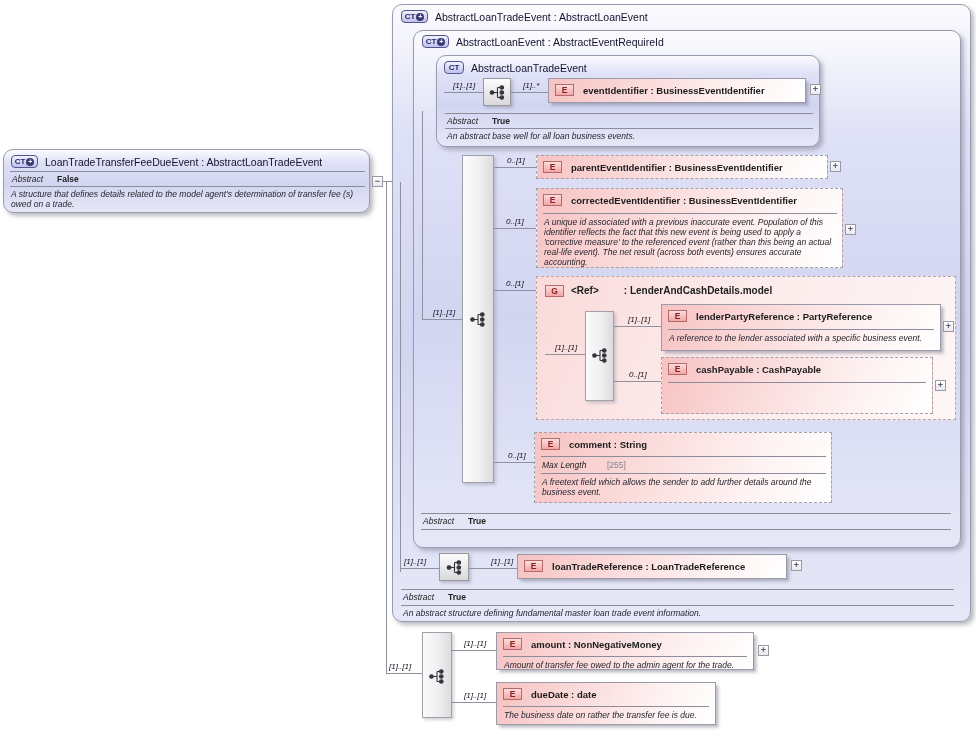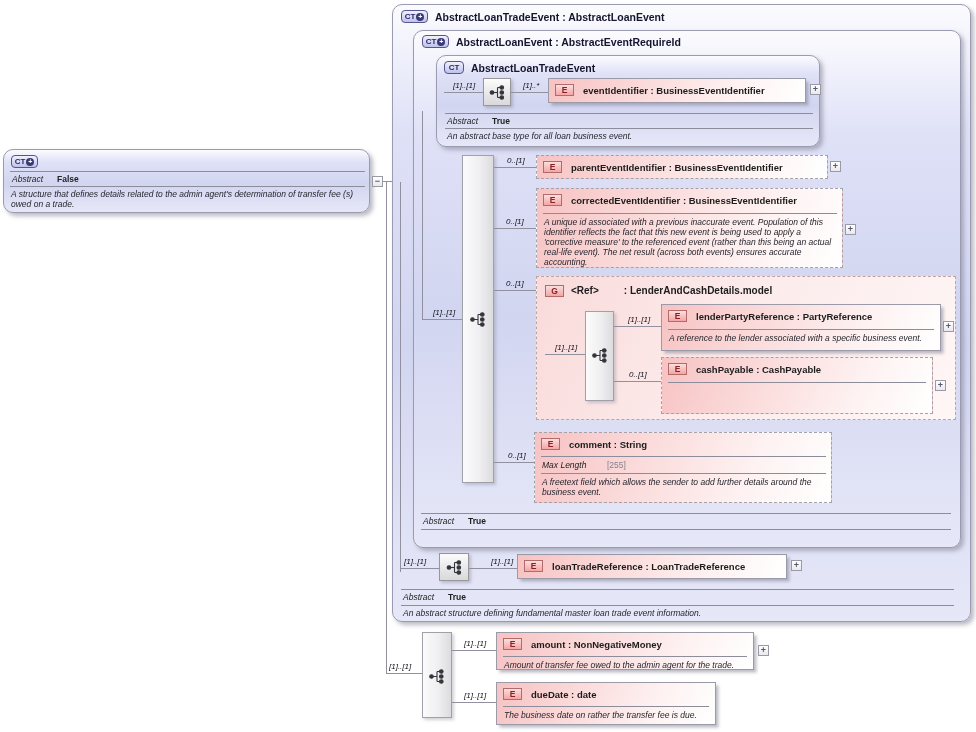--- a/index.html
+++ b/index.html
@@ -4,21 +4,21 @@
 <style>
   * { margin:0; padding:0; box-sizing:border-box; }
   body { background:#fff; }
   #canvas{ position:relative; width:976px; height:732px; background:#ffffff;
            font-family:"Liberation Sans","DejaVu Sans",sans-serif; overflow:hidden; }
 
   .ctbox{ position:absolute; border:1px solid #9a9ab0; border-radius:10px;
           background:linear-gradient(180deg,#fbfbfe 0%,#dfe1f7 20%,#d2d5f0 55%,#e6e8f8 100%);
           box-shadow:3px 3px 4px rgba(120,120,140,.5); }
   .box-header{ position:absolute; display:flex; align-items:center; gap:7px; height:15px; }
-  .box-title{ font-weight:bold; font-size:10.5px; color:#14142e; white-space:nowrap; }
+  .box-title{ font-weight:normal; font-size:10.5px; color:#14142e; white-space:nowrap; }
 
   .elem{ position:absolute; border:1px solid #9a9aa8;
          background:linear-gradient(115deg,#f7c2c2 0%,#fbdcdc 38%,#fef2f2 72%,#ffffff 100%);
          box-shadow:2.5px 2.5px 3px rgba(120,120,140,.5); }
   .elem.dashed{ border:1px dashed #a2a2ae; box-shadow:none; }
   .elem-title{ position:absolute; left:6px; top:5px; display:flex; align-items:center; gap:9px; }
   .elem-label{ font-weight:bold; font-size:9.5px; color:#1c1c1c; white-space:nowrap; }
 
   .groupbox{ position:absolute; border:1px dashed #bfa4a4;
              background:linear-gradient(115deg,#fadada 0%,#fcebeb 45%,#fef6f5 100%); }
@@ -60,26 +60,27 @@
 <body>
 
 <div id="canvas">
 
   <div class="ctbox" style="left:3px;top:149px;width:367px;height:64px">
     <div class="box-header" style="left:7px;top:4px">
       <span class="badge badge-ct">
           <span class="ct-txt">CT</span>
           <span class="plusdot">+</span>
         </span>
+      <span class="box-title">LoanTradeTransferFeeDueEvent : AbstractLoanTradeEvent</span>
     </div>
     <div class="hline sep" style="left:6px;top:21px;width:355px"></div>
     <span class="attr-label" style="left:8px;top:24px">Abstract</span>
     <span class="attr-value" style="left:53px;top:24px">False</span>
     <div class="hline sep" style="left:6px;top:36px;width:355px"></div>
-    <div class="desc" style="left:7px;top:39px;width:354px">A structure that defines details related to the admin agent's determination of transfer fee (s) owed on a trade.</div>
+    <div class="desc" style="left:7px;top:39px;width:354px">A structure that defines details related to the model agent's determination of transfer fee (s) owed on a trade.</div>
   </div>
 
   <span class="minusbox" style="left:372px;top:176px">−</span>
   <div class="hline" style="left:383px;top:181px;width:17px"></div>
   <div class="vline" style="left:386px;top:182px;height:491px"></div>
   <div class="hline" style="left:386px;top:673px;width:36px"></div>
   <span class="card" style="left:389px;top:662px">[1]..[1]</span>
 
   <div class="ctbox" style="left:392px;top:4px;width:579px;height:618px">
     <div class="box-header" style="left:8px;top:4px">
@@ -161,21 +162,21 @@
             <circle cx="12.8" cy="13.5" r="1.8"></circle>
           </g>
         </svg>
     </div>
     <div class="hline" style="left:74px;top:36px;width:38px"></div>
     <span class="card" style="left:86px;top:25px">[1]..*</span>
     <div class="hline sep" style="left:8px;top:57px;width:368px"></div>
     <span class="attr-label" style="left:10px;top:60px">Abstract</span>
     <span class="attr-value" style="left:55px;top:60px">True</span>
     <div class="hline sep" style="left:8px;top:72px;width:368px"></div>
-    <div class="desc" style="left:10px;top:75px;width:360px">An abstract base type for all loan business event.</div>
+    <div class="desc" style="left:10px;top:75px;width:360px">An abstract base well for all loan business events.</div>
   </div>
 
   <div class="elem" style="left:548px;top:78px;width:258px;height:25px">
     <div class="elem-title">
       <span class="badge badge-e">E</span>
       <span class="elem-label">eventIdentifier : BusinessEventIdentifier</span>
     </div>
   </div>
   <span class="plusbox" style="left:810px;top:84px">+</span>
 

